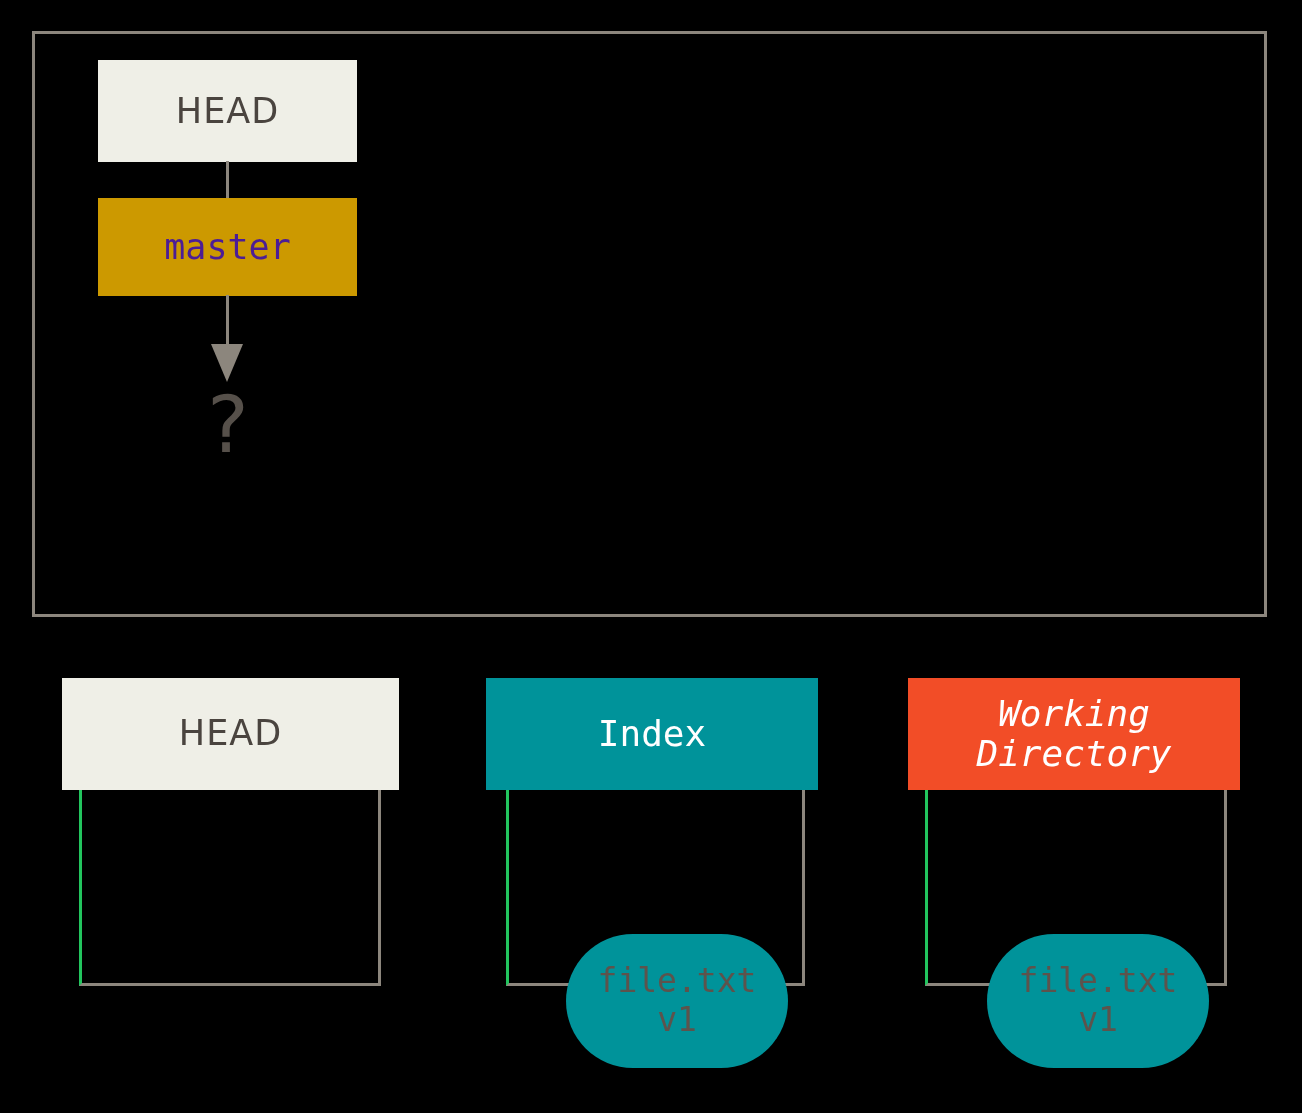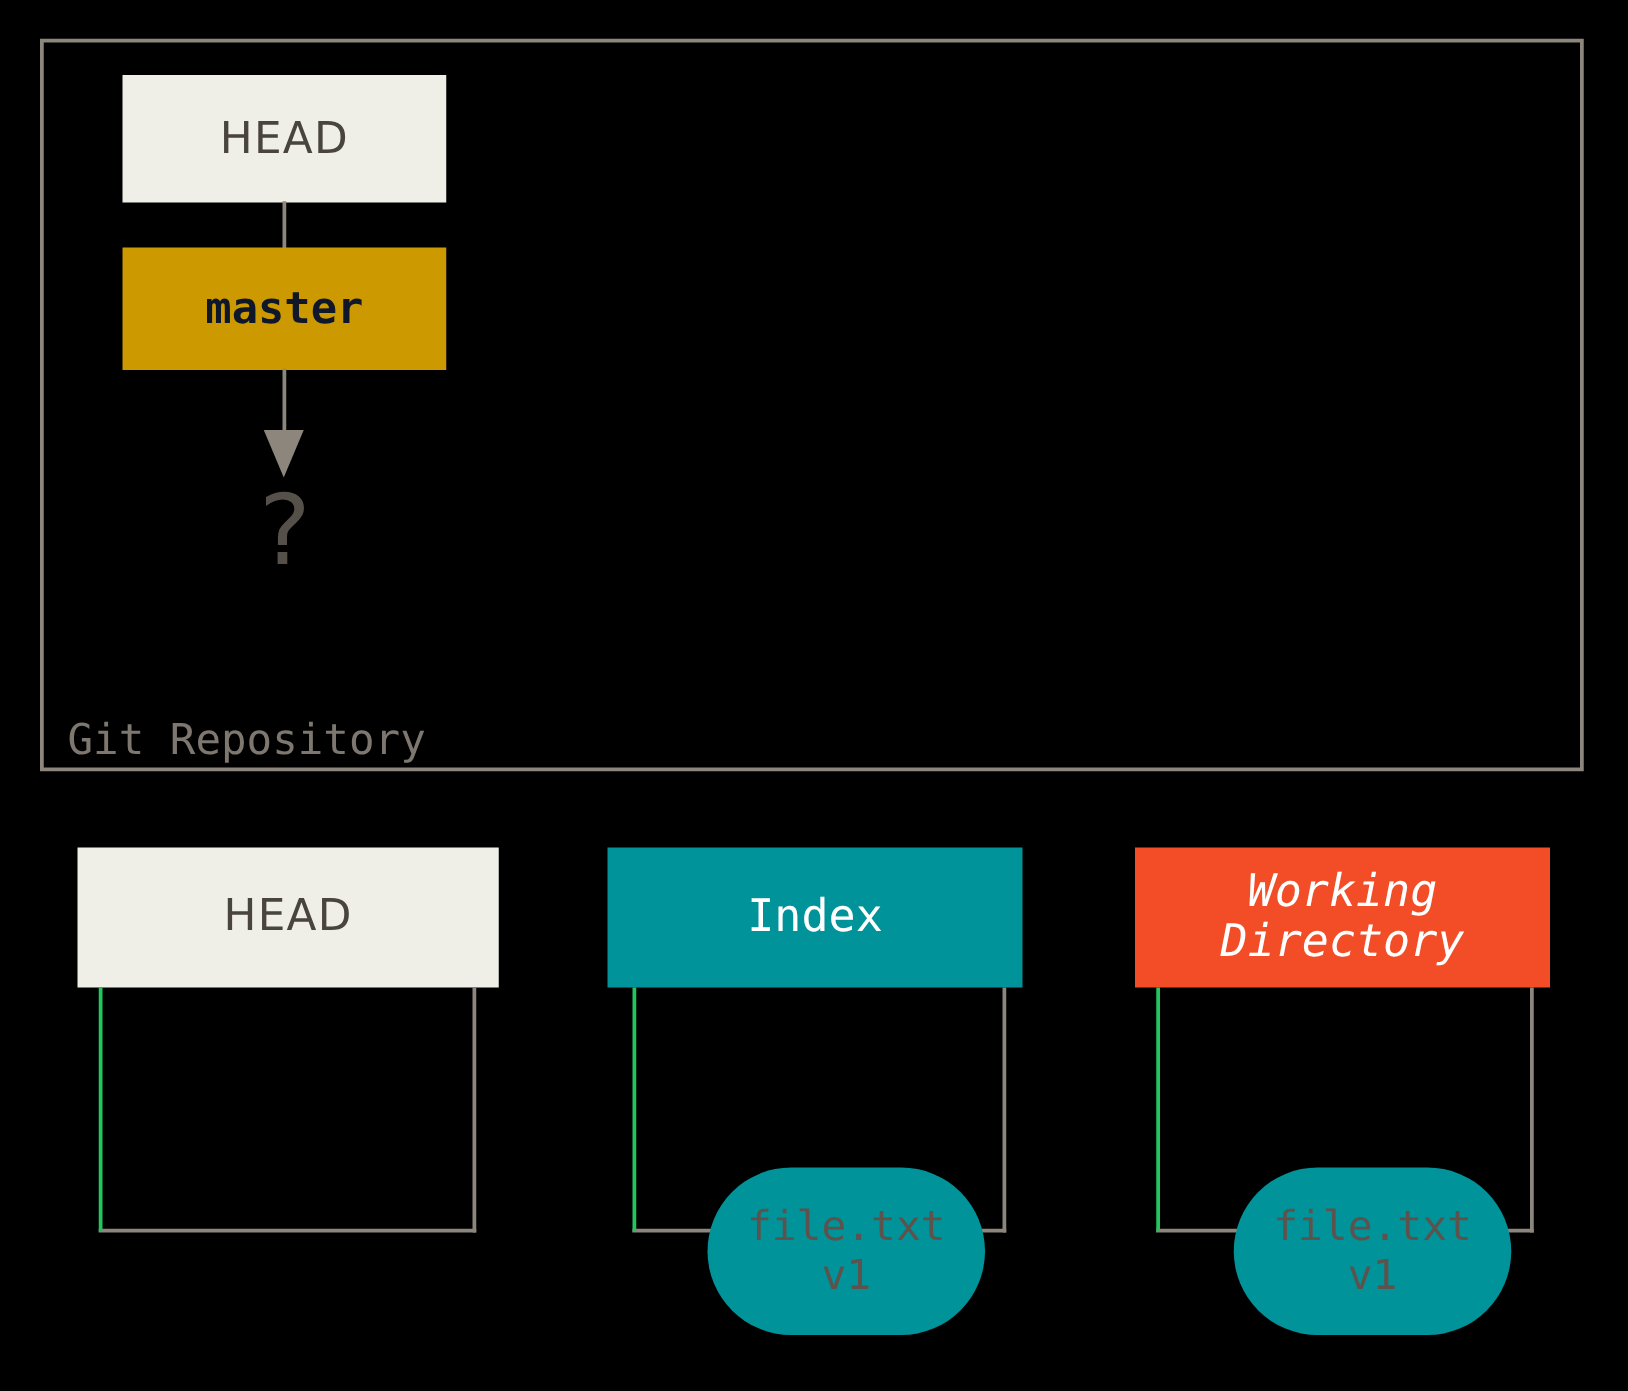--- a/index.html
+++ b/index.html
@@ -66,22 +66,21 @@
     height: 98px;
     background: #cc9900;
     display: flex;
     align-items: center;
     justify-content: center;
     box-sizing: border-box;
   }
   .master-label {
     font-family: "DejaVu Sans Mono", monospace;
     font-size: 35px;
-    color: #0f172a;
-    font-weight: bold;
+    color: #4c1d95;
   }
 
   
   .conn-head-master {
     position: absolute;
     left: 226px;
     top: 161px;
     width: 3px;
     height: 38px;
     background: #8c867d;
@@ -235,21 +234,20 @@
     white-space: nowrap;
   }
 </style>
 </head>
 <body>
 
 <div id="canvas">
 
   <div class="repo-frame"></div>
 
-  <div class="repo-label">Git Repository</div>
 
   <div class="head-top-box">
     <span class="head-top-label">HEAD</span>
   </div>
 
   <div class="conn-head-master"></div>
 
   <div class="master-box">
     <span class="master-label">master</span>
   </div>

